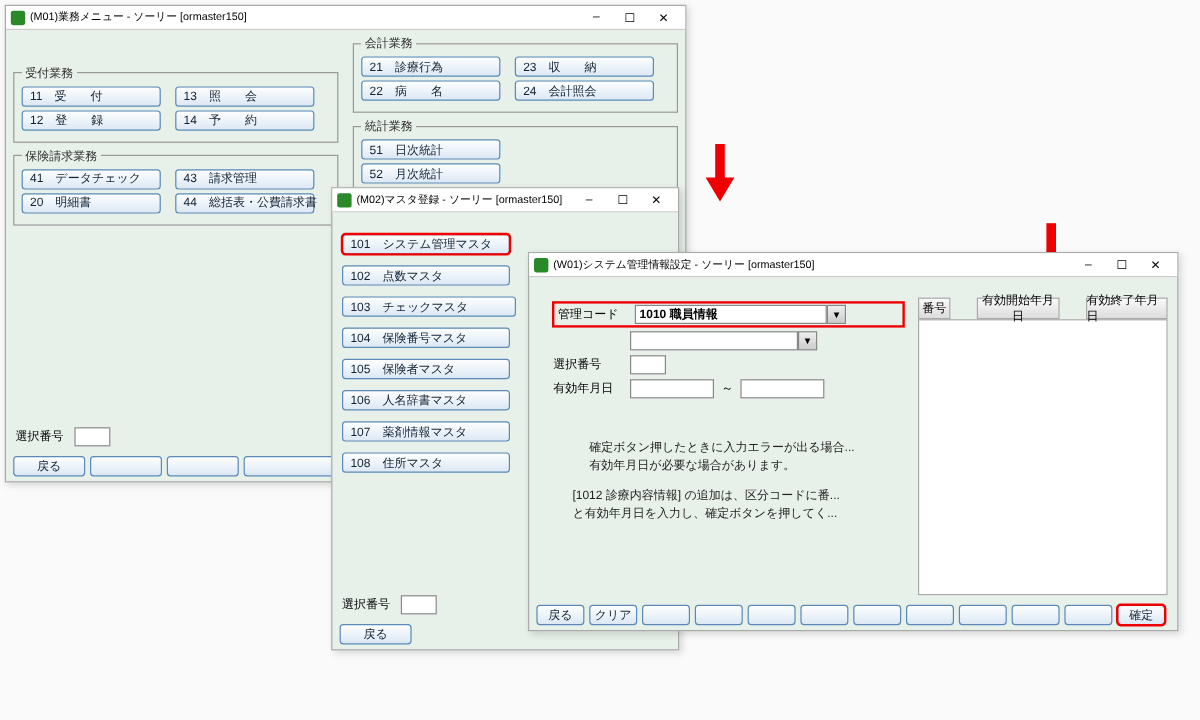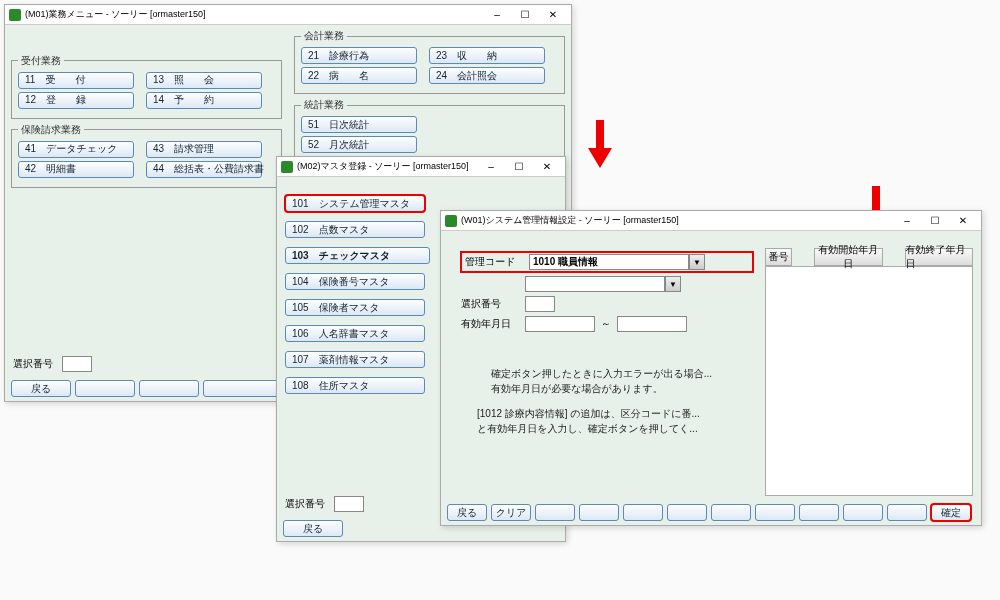--- a/index.html
+++ b/index.html
@@ -61,21 +61,21 @@
             <div class="mbtn">14　予　　約</div>
           </div>
       </fieldset>
       <fieldset>
         <legend>保険請求業務</legend>
         <div class="btnrow">
             <div class="mbtn">41　データチェック</div>
             <div class="mbtn">43　請求管理</div>
           </div>
         <div class="btnrow">
-            <div class="mbtn">42　明細書</div>
+            <div class="mbtn">20　明細書</div>
             <div class="mbtn">44　総括表・公費請求書</div>
           </div>
       </fieldset>
     </div>
     <div style="width:50%;">
       <fieldset>
         <legend>会計業務</legend>
         <div class="btnrow">
             <div class="mbtn">21　診療行為</div>
             <div class="mbtn">23　収　　納</div>
@@ -125,21 +125,21 @@
     <div class="tb-title">(M02)マスタ登録 - ソーリー  [ormaster150]</div>
     <div class="tb-btns">
       <div class="tb-btn">–</div>
       <div class="tb-btn">☐</div>
       <div class="tb-btn">✕</div>
     </div>
   </div>
   <div style="padding:18px 8px 0 8px; display:flex; flex-direction:column; gap:9px;">
     <div class="mbtn hl" style="width:140px;">101　システム管理マスタ</div>
     <div class="mbtn" style="width:140px;">102　点数マスタ</div>
-    <div class="mbtn" style="width:145px;font-weight:bold;">103　チェックマスタ</div>
+    <div class="mbtn" style="width:145px;">103　チェックマスタ</div>
     <div class="mbtn" style="width:140px;">104　保険番号マスタ</div>
     <div class="mbtn" style="width:140px;">105　保険者マスタ</div>
     <div class="mbtn" style="width:140px;">106　人名辞書マスタ</div>
     <div class="mbtn" style="width:140px;">107　薬剤情報マスタ</div>
     <div class="mbtn" style="width:140px;">108　住所マスタ</div>
   </div>
   <div class="subsel" style="position:absolute; bottom:26px;">
     <span class="label">選択番号</span>
     <input class="txt" style="width: 30px;">
   </div>

